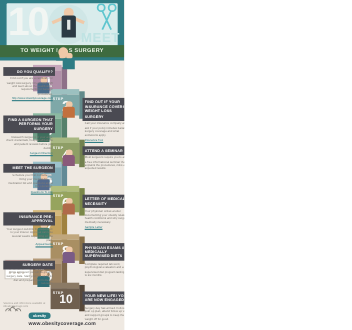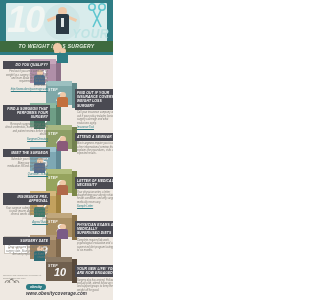--- a/index.html
+++ b/index.html
@@ -1,17 +1,17 @@
 <!DOCTYPE html>
 <html><head>
 <meta charset="utf-8">
 <style>
   html,body{margin:0;padding:0;background:#ffffff;}
   body{width:113px;height:300px;overflow:hidden;font-family:"Liberation Sans",sans-serif;}
-  #page{position:relative;width:125px;height:300px;background:#efe9e2;overflow:hidden;font-style:italic;}
+  #page{position:relative;width:125px;height:300px;background:#efe9e2;overflow:hidden;}
 
   
   .header{position:absolute;left:0;top:0;width:113px;height:55px;background:#2e7c84;overflow:hidden;}
   .hdr-panel{position:absolute;left:6px;top:3px;width:101px;height:40px;background:#d9ecec;border-radius:1px;}
   .hdr-circle{position:absolute;left:44px;top:4px;width:36px;height:36px;border-radius:50%;background:#cfe6e6;}
   .big-ten{position:absolute;left:7px;top:2px;font-size:36px;line-height:36px;font-weight:bold;color:#f2f6f3;letter-spacing:-2px;}
   .doc-body{position:absolute;left:56px;top:14px;width:13px;height:20px;background:#2b3a44;border-radius:2px 2px 0 0;}
   .doc-head{position:absolute;left:58px;top:7px;width:9px;height:9px;border-radius:50%;background:#f0c9a8;}
   .doc-tie{position:absolute;left:61px;top:18px;width:3px;height:9px;background:#e0e6e6;}
   .arm-l{position:absolute;left:47px;top:17px;width:11px;height:3px;background:#f0c9a8;transform:rotate(-24deg);}
@@ -73,21 +73,21 @@
     <div class="arm-l"></div>
     <div class="arm-r"></div>
     <div class="doc-head"></div>
     <div class="doc-body"></div>
     <div class="doc-tie"></div>
     <svg class="scissors" viewBox="0 0 22 26">
       <circle cx="6" cy="4" r="3.2" fill="none" stroke="#5fc6cf" stroke-width="1.6"></circle>
       <circle cx="16" cy="4" r="3.2" fill="none" stroke="#5fc6cf" stroke-width="1.6"></circle>
       <path d="M7 7 L15 24 M15 7 L7 24" stroke="#5fc6cf" stroke-width="1.6" fill="none"></path>
     </svg>
-    <div class="steps-word">YOUR</div>
+    <div class="steps-word">MEET</div>
     <div class="ribbon"></div>
     <div class="ribbon-txt">TO WEIGHT            LOSS SURGERY</div>
     <div class="ribbon-av"></div>
     <div class="hdr-person">
       <div class="hp-head"></div>
         <div class="hp-body"></div>
     </div>
   </div>
 
   <div class="stairs" id="stairs">

